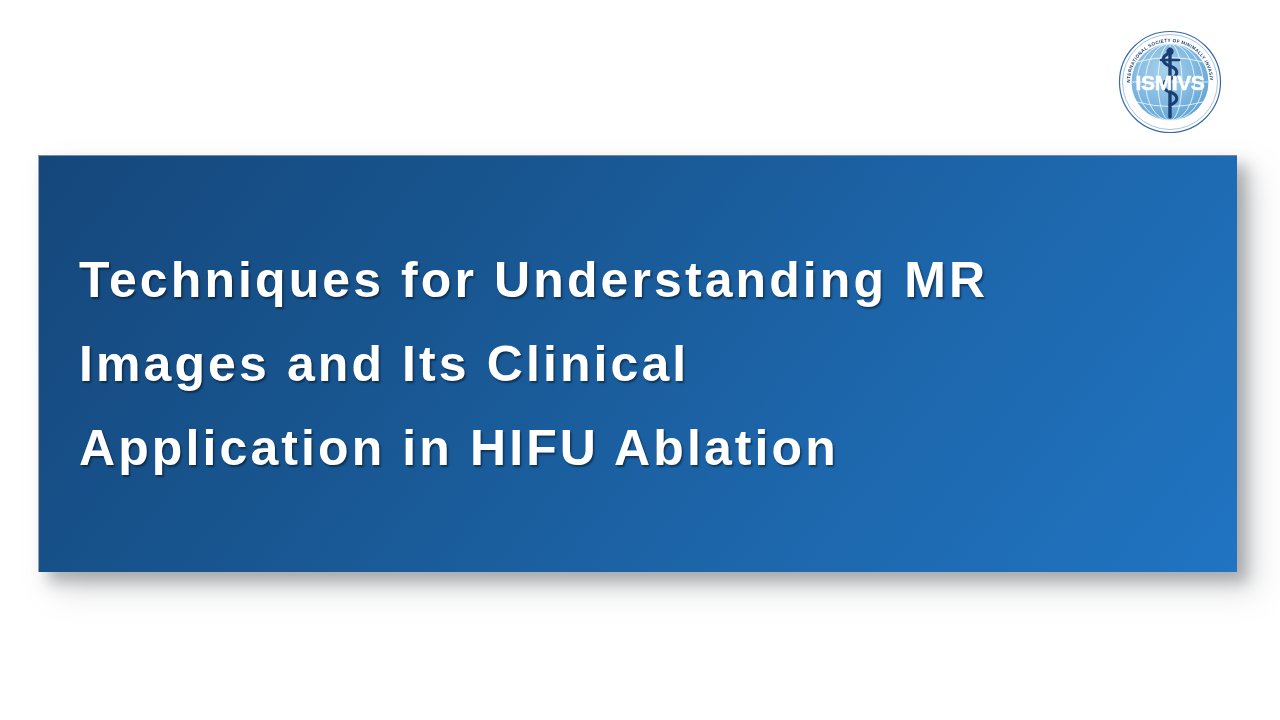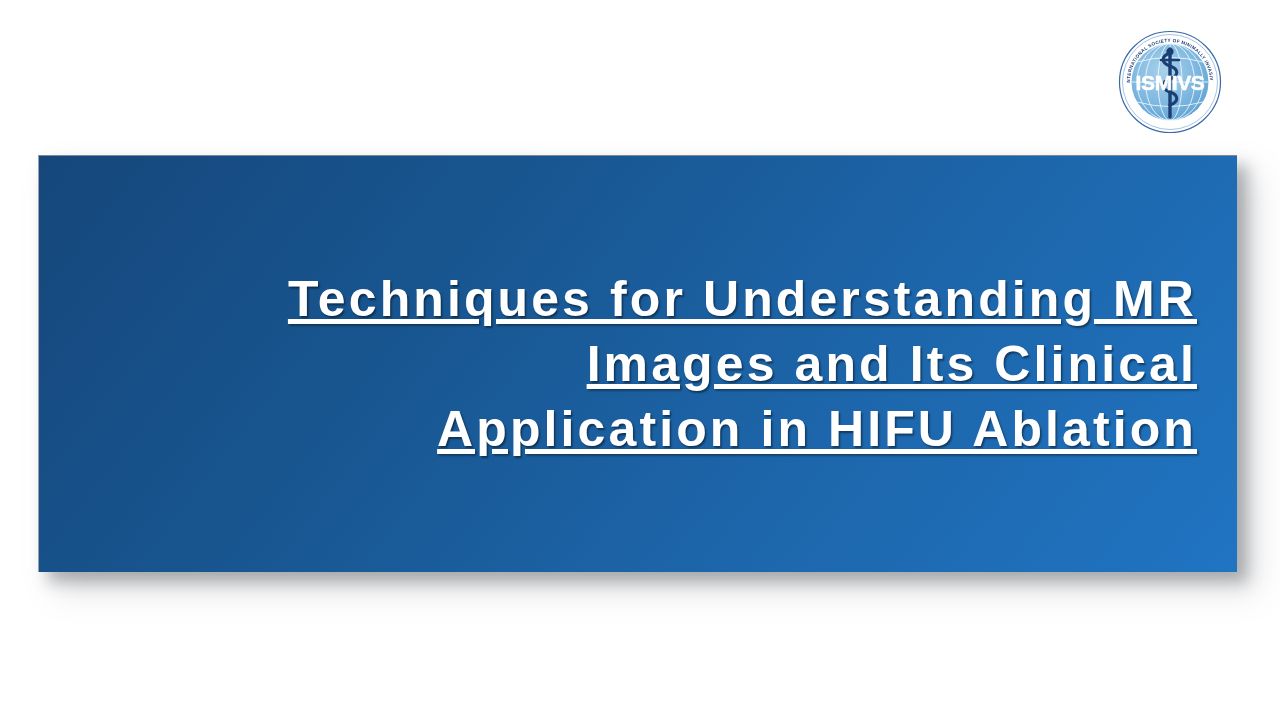--- a/index.html
+++ b/index.html
@@ -56,32 +56,31 @@
       10px 10px 14px rgba(90, 95, 100, 0.42),
       18px 18px 30px rgba(120, 125, 130, 0.25);
     box-sizing: border-box;
     display: flex;
     align-items: center;
     justify-content: center;
   }
 
   #title-text {
     width: 100%;
-    text-align: right;
+    text-align: left;
     color: #ffffff;
     font-family: "Liberation Sans", sans-serif;
     font-weight: bold;
     font-size: 50px;
-    line-height: 65px;
+    line-height: 84px;
     letter-spacing: 3.1px;
     text-shadow: 1.5px 1.5px 2px rgba(0, 0, 0, 0.45);
     padding: 0 40px;
     box-sizing: border-box;
     white-space: pre-line;
-    text-decoration: underline;
   }
 </style>
 </head>
 <body>
 
 <div id="slide">
 
   <div id="logo-wrap">
     <svg viewBox="0 0 106 106" xmlns="http://www.w3.org/2000/svg" aria-hidden="true">
       <defs>

